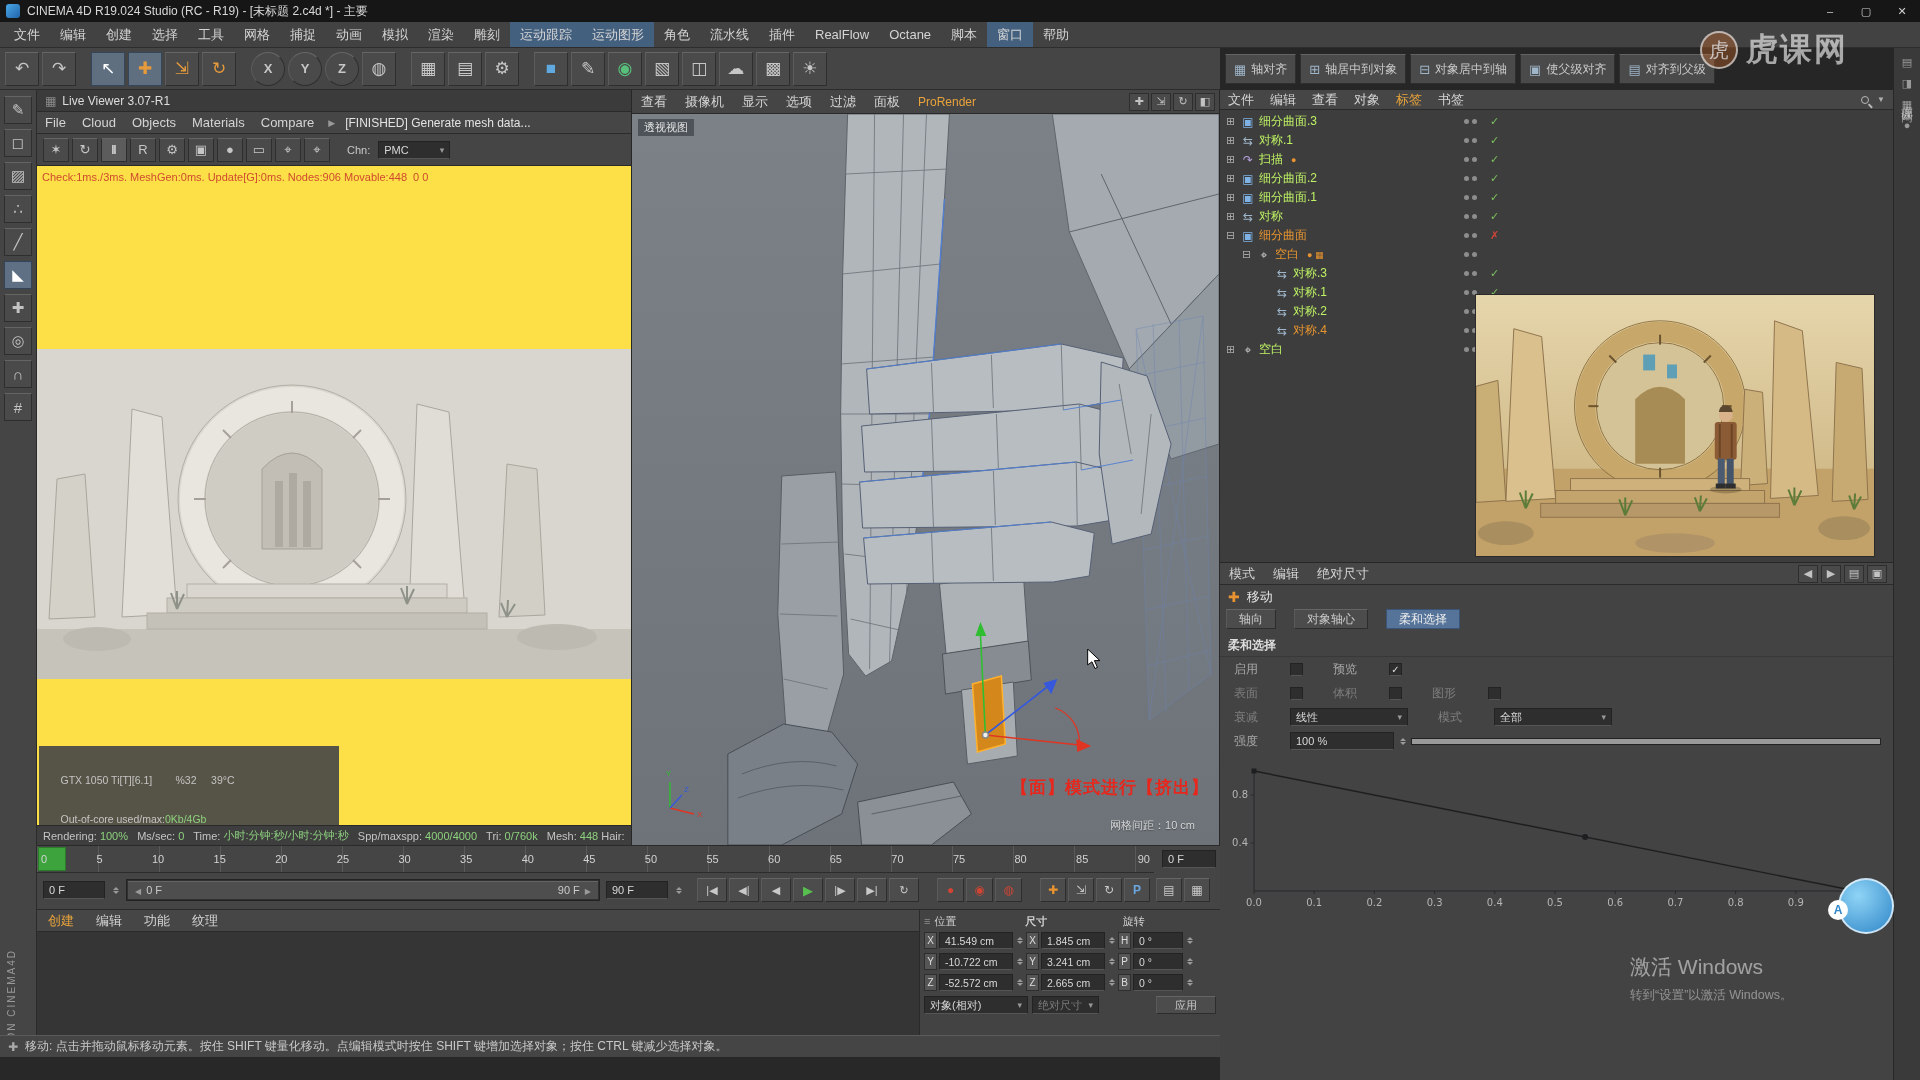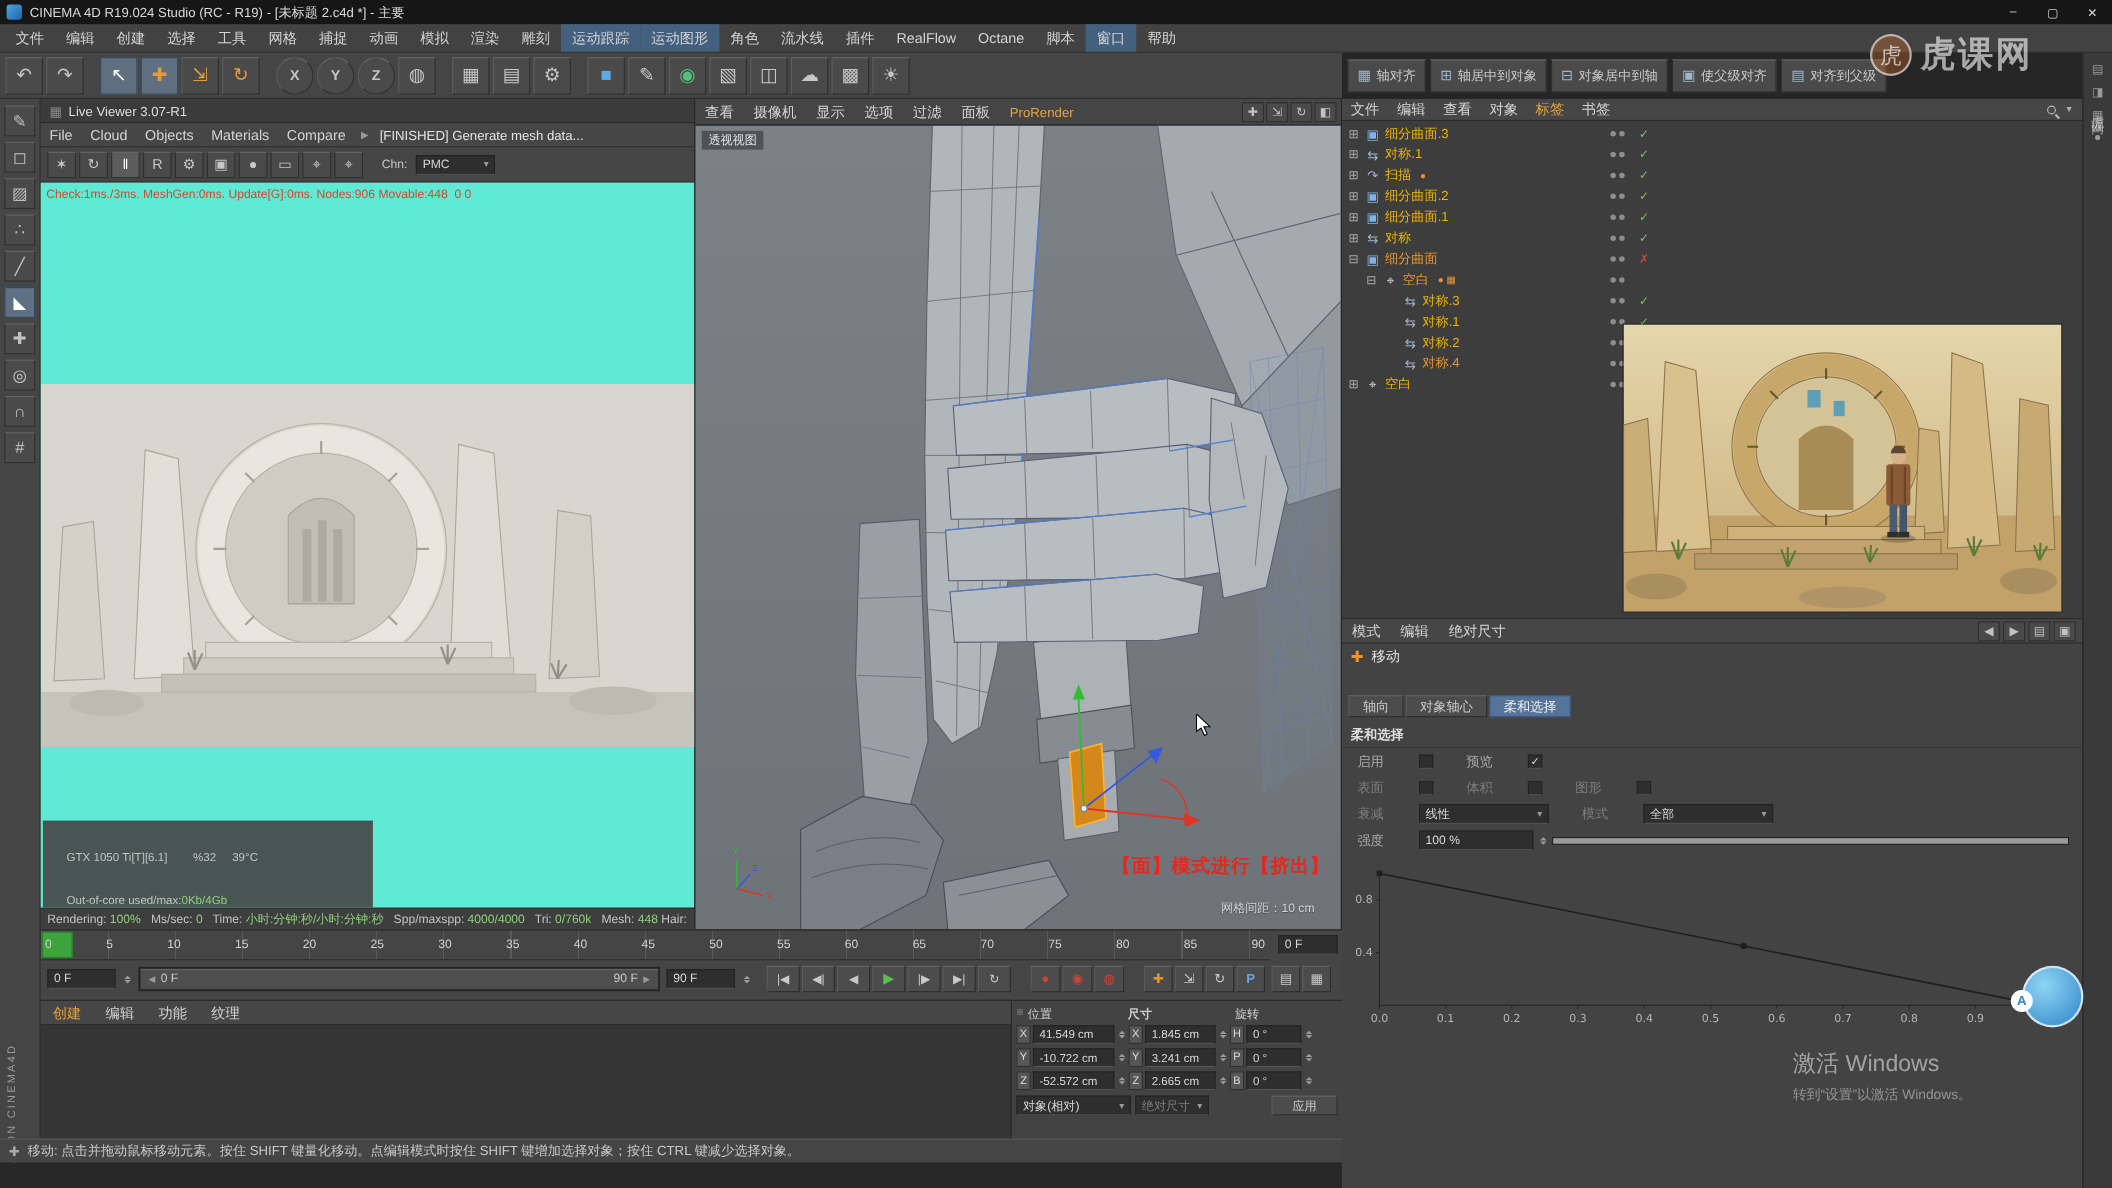--- a/index.html
+++ b/index.html
@@ -37,21 +37,21 @@
 #brand{position:absolute;left:6px;bottom:12px;writing-mode:vertical-rl;transform:rotate(180deg);font-size:10px;letter-spacing:2px;color:#999;}
 
 #live-viewer{position:absolute;left:37px;top:90px;width:595px;height:755px;background:#3d3d3d;border-right:1px solid #272727;display:flex;flex-direction:column;}
 .lv-title{height:22px;background:#3b3b3b;border-bottom:1px solid #2a2a2a;display:flex;align-items:center;padding:0 8px;gap:6px;color:#ddd;font-size:12px;}
 .lv-menu{height:22px;background:#464646;border-bottom:1px solid #2a2a2a;display:flex;align-items:center;font-size:12px;}
 .lv-menu .menu-item{line-height:21px;padding:0 8px;}
 .lv-status-txt{color:#e3e3e3;margin-left:4px;}
 .lv-toolbar{height:32px;background:#454545;border-bottom:1px solid #2a2a2a;display:flex;align-items:center;gap:3px;padding-left:6px;}
 .lvbtn{width:26px;height:24px;font-size:13px;background:#4a4a4a;border:1px solid #2e2e2e;border-top-color:#656565;color:#c6c6c6;display:inline-flex;align-items:center;justify-content:center;}
 .lvbtn.active{background:#5c5c5c;color:#fff;}
-.lv-canvas{position:relative;flex:1;background:#5eead4;overflow:hidden;}
+.lv-canvas{position:relative;flex:1;background:#fde047;overflow:hidden;}
 .check-line{position:absolute;left:5px;top:5px;font-size:11px;color:#cf4a2f;white-space:pre;}
 #lv-scene{position:absolute;left:0;top:183px;width:595px;height:330px;}
 .gpu-box{position:absolute;left:2px;top:580px;width:300px;background:rgba(72,72,72,0.92);font-size:10.5px;padding:2px 4px;}
 .gpu-box .row{white-space:pre;line-height:13px;}
 .g{color:#8dd17e;}
 .w{color:#c4c4c4;}
 .lv-status{height:20px;background:#3e3e3e;border-top:1px solid #2a2a2a;display:flex;align-items:center;padding-left:6px;font-size:11px;white-space:pre;}
 
 #viewport{position:absolute;left:632px;top:90px;width:588px;height:755px;display:flex;flex-direction:column;border-right:1px solid #272727;}
 .vp-menu{height:24px;background:#454545;border-bottom:1px solid #2a2a2a;display:flex;align-items:center;font-size:12px;}
@@ -77,38 +77,38 @@
 .tree-row{height:19px;display:flex;align-items:center;font-size:12px;}
 .tree-row.lvl0{padding-left:6px;}
 .tree-row.lvl1{padding-left:22px;}
 .tree-row.lvl2{padding-left:40px;}
 .exp{width:14px;color:#a8a8a8;font-size:11px;}
 .ticon{width:16px;font-size:12px;text-align:center;margin-right:3px;}
 .ic-b{color:#7fb2e5;}
 .ic-g{color:#9fb6c9;}
 .ic-p{color:#b6a2e0;}
 .ic-n{color:#c6c6c6;}
-.tlabel{color:#eab308;}
+.tlabel{color:#bef264;}
 .tlabel.sel{color:#e9952f;}
 .ttags{margin-left:8px;font-size:9px;}
 .tag-or{color:#e8932f;}
 .tdots{margin-left:auto;display:flex;gap:3px;width:26px;}
 .dot{width:5px;height:5px;border-radius:50%;background:#8d8d8d;display:inline-block;}
 .tmark{width:30px;font-size:11px;}
 .tmark.ok{color:#7cc25e;}
 .tmark.bad{color:#d0453a;}
 #om-image{position:absolute;left:255px;top:204px;width:400px;height:263px;border:1px solid #2a2a2a;}
 
 #attribute-manager{position:absolute;left:1220px;top:563px;width:673px;height:517px;background:#434343;}
 .am-menu{height:22px;background:#464646;border-bottom:1px solid #2a2a2a;display:flex;align-items:center;font-size:12px;}
 .am-menu .menu-item{line-height:21px;padding:0 9px;}
 .am-icons{margin-left:auto;display:flex;gap:3px;padding-right:6px;}
 .am-title{height:24px;display:flex;align-items:center;gap:7px;padding-left:8px;font-size:13px;color:#e3e3e3;}
 .am-title .plus{color:#e8932f;font-size:14px;}
-.am-tabs{height:22px;display:flex;gap:2px;padding-left:6px;margin-top:23px;}
+.am-tabs{height:22px;display:flex;gap:18px;padding-left:6px;}
 .am-tab{padding:0 12px;font-size:12px;height:20px;}
 .am-tab.active{background:#56749a;border-color:#3a5578;color:#eee;}
 .am-section{height:22px;display:flex;align-items:center;padding-left:8px;font-size:12px;font-weight:bold;color:#dedede;border-bottom:1px solid #383838;margin-top:4px;}
 .am-row{height:24px;display:flex;align-items:center;padding-left:14px;gap:4px;font-size:12px;color:#a9a9a9;}
 .am-row .lab{width:52px;}
 .am-row .lab2{width:52px;margin-left:26px;}
 .cb{width:13px;height:13px;background:#2e2e2e;border:1px solid #232323;border-bottom-color:#555;display:inline-flex;align-items:center;justify-content:center;font-size:10px;color:#ddd;}
 .dis{color:#7d7d7d;}
 .sel-box{width:118px;justify-content:space-between;}
 .sel-box .car{font-size:9px;color:#999;}

